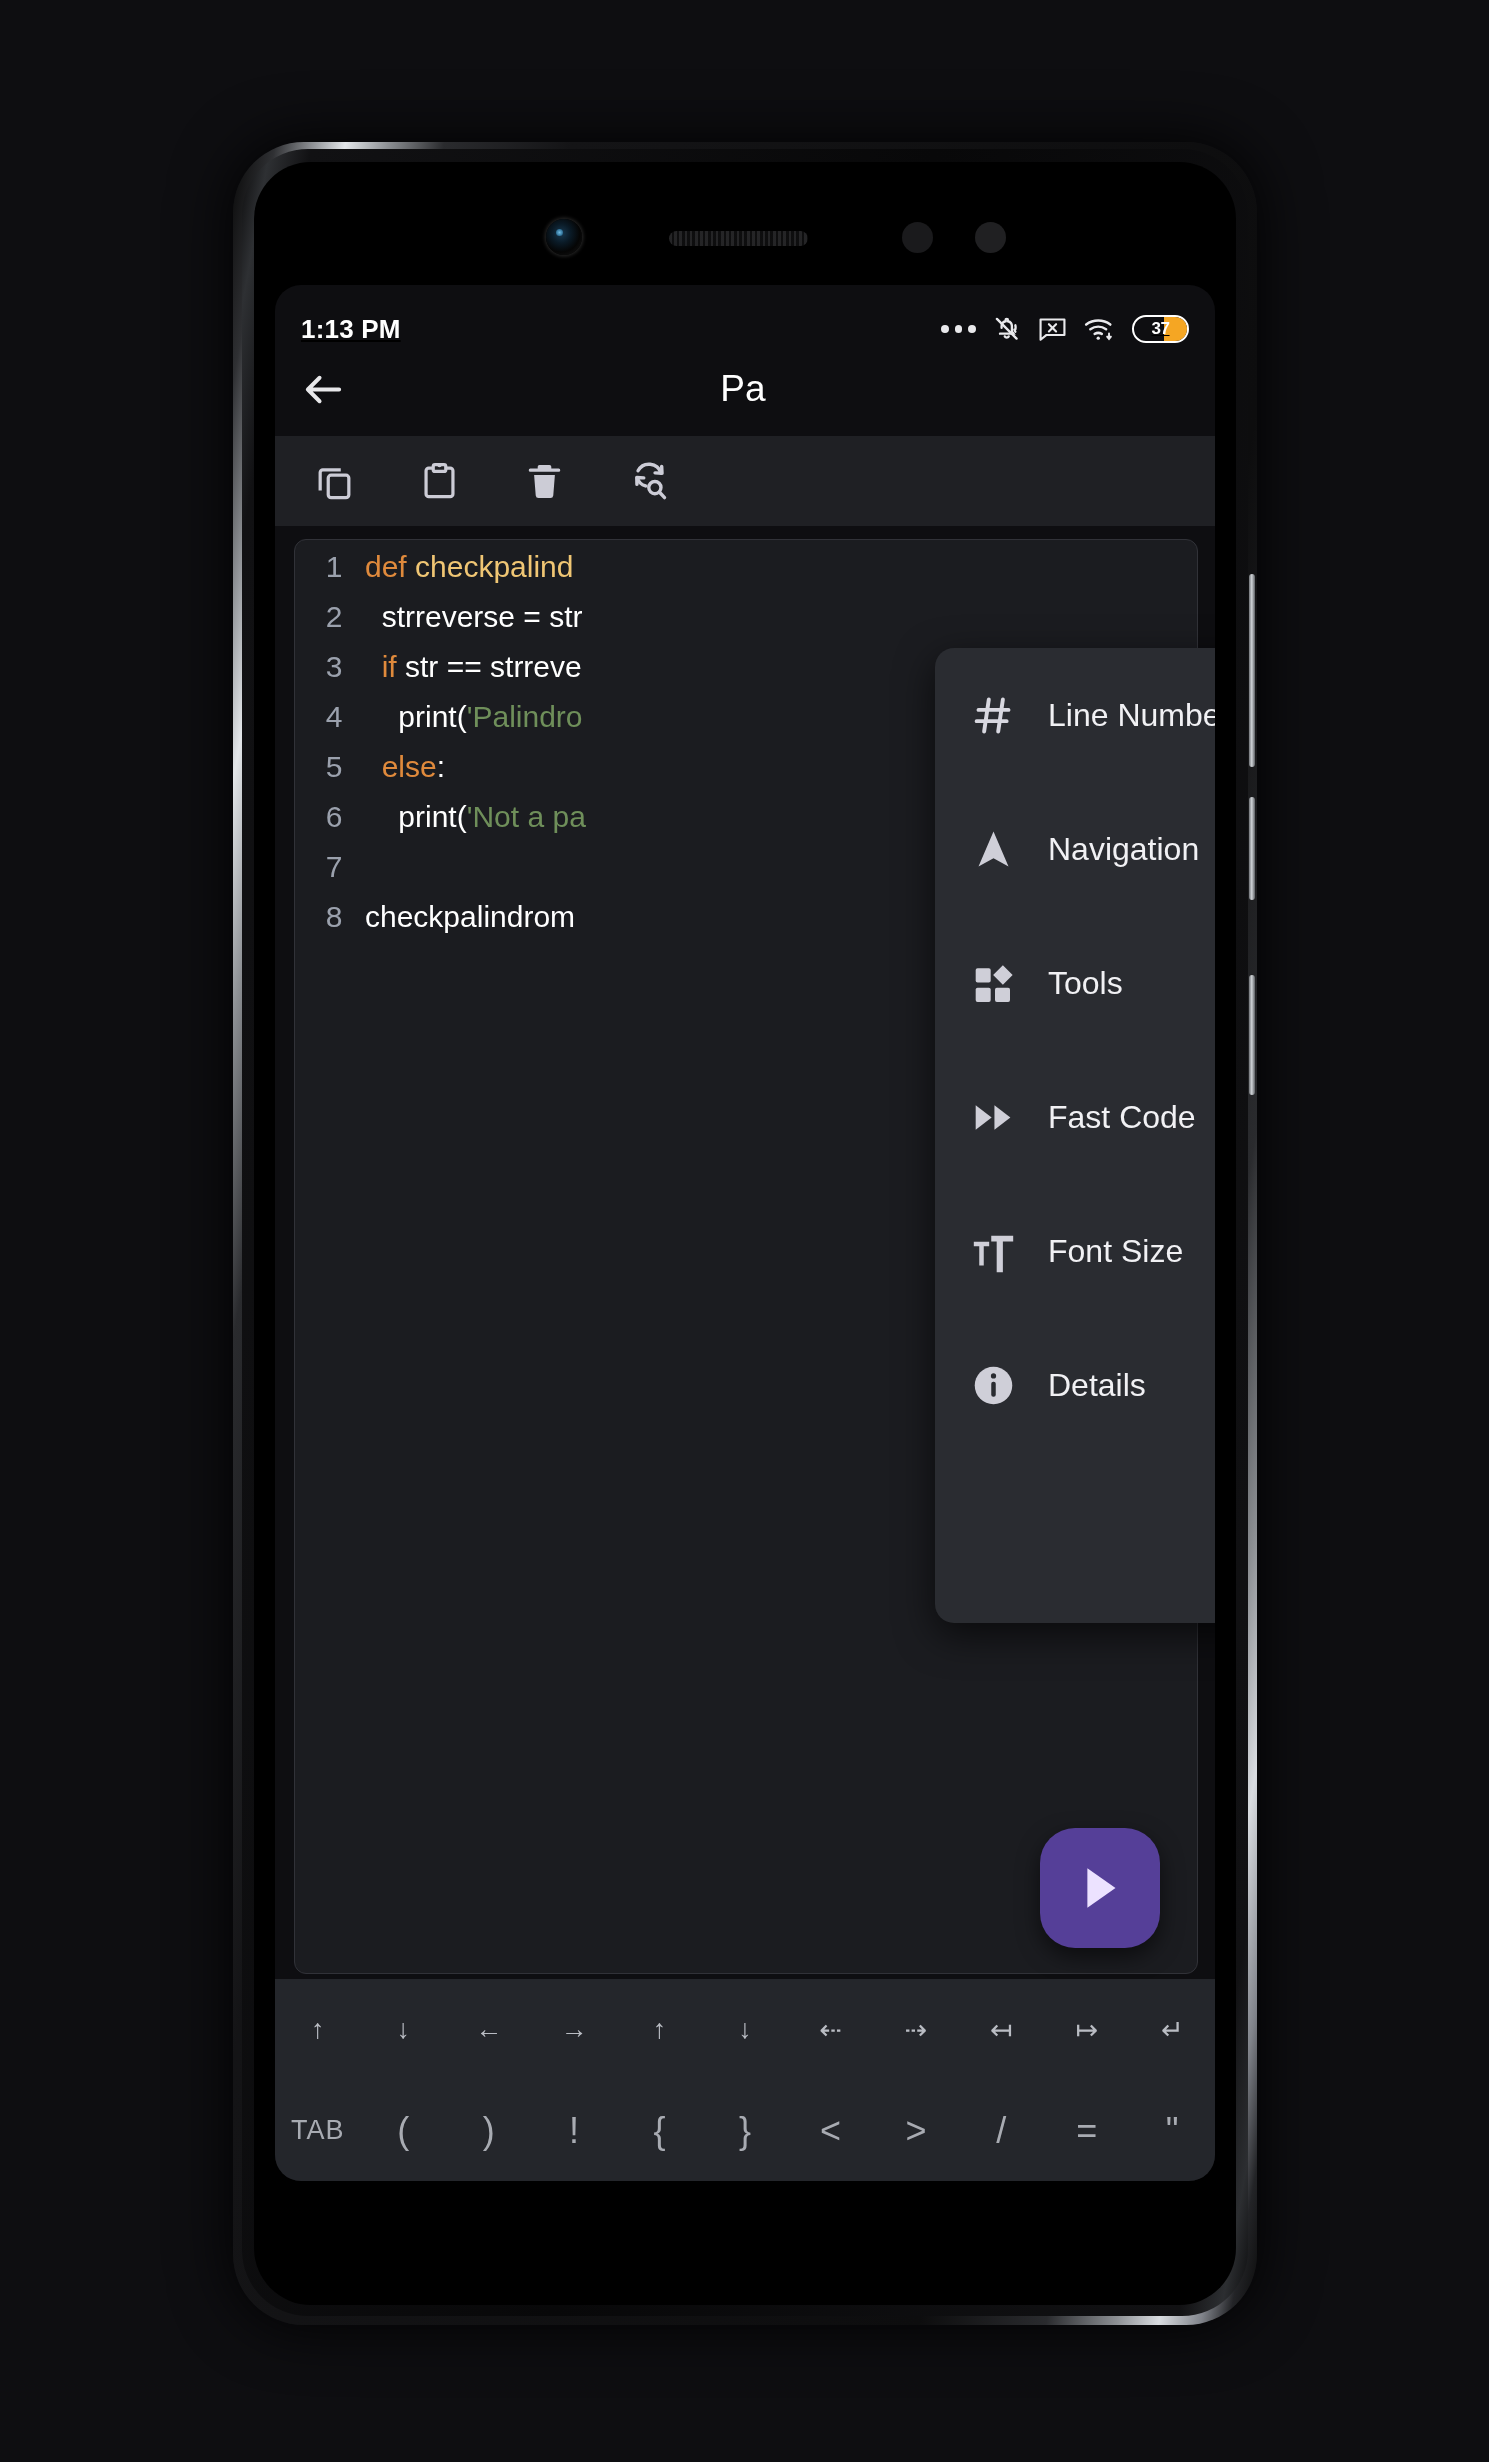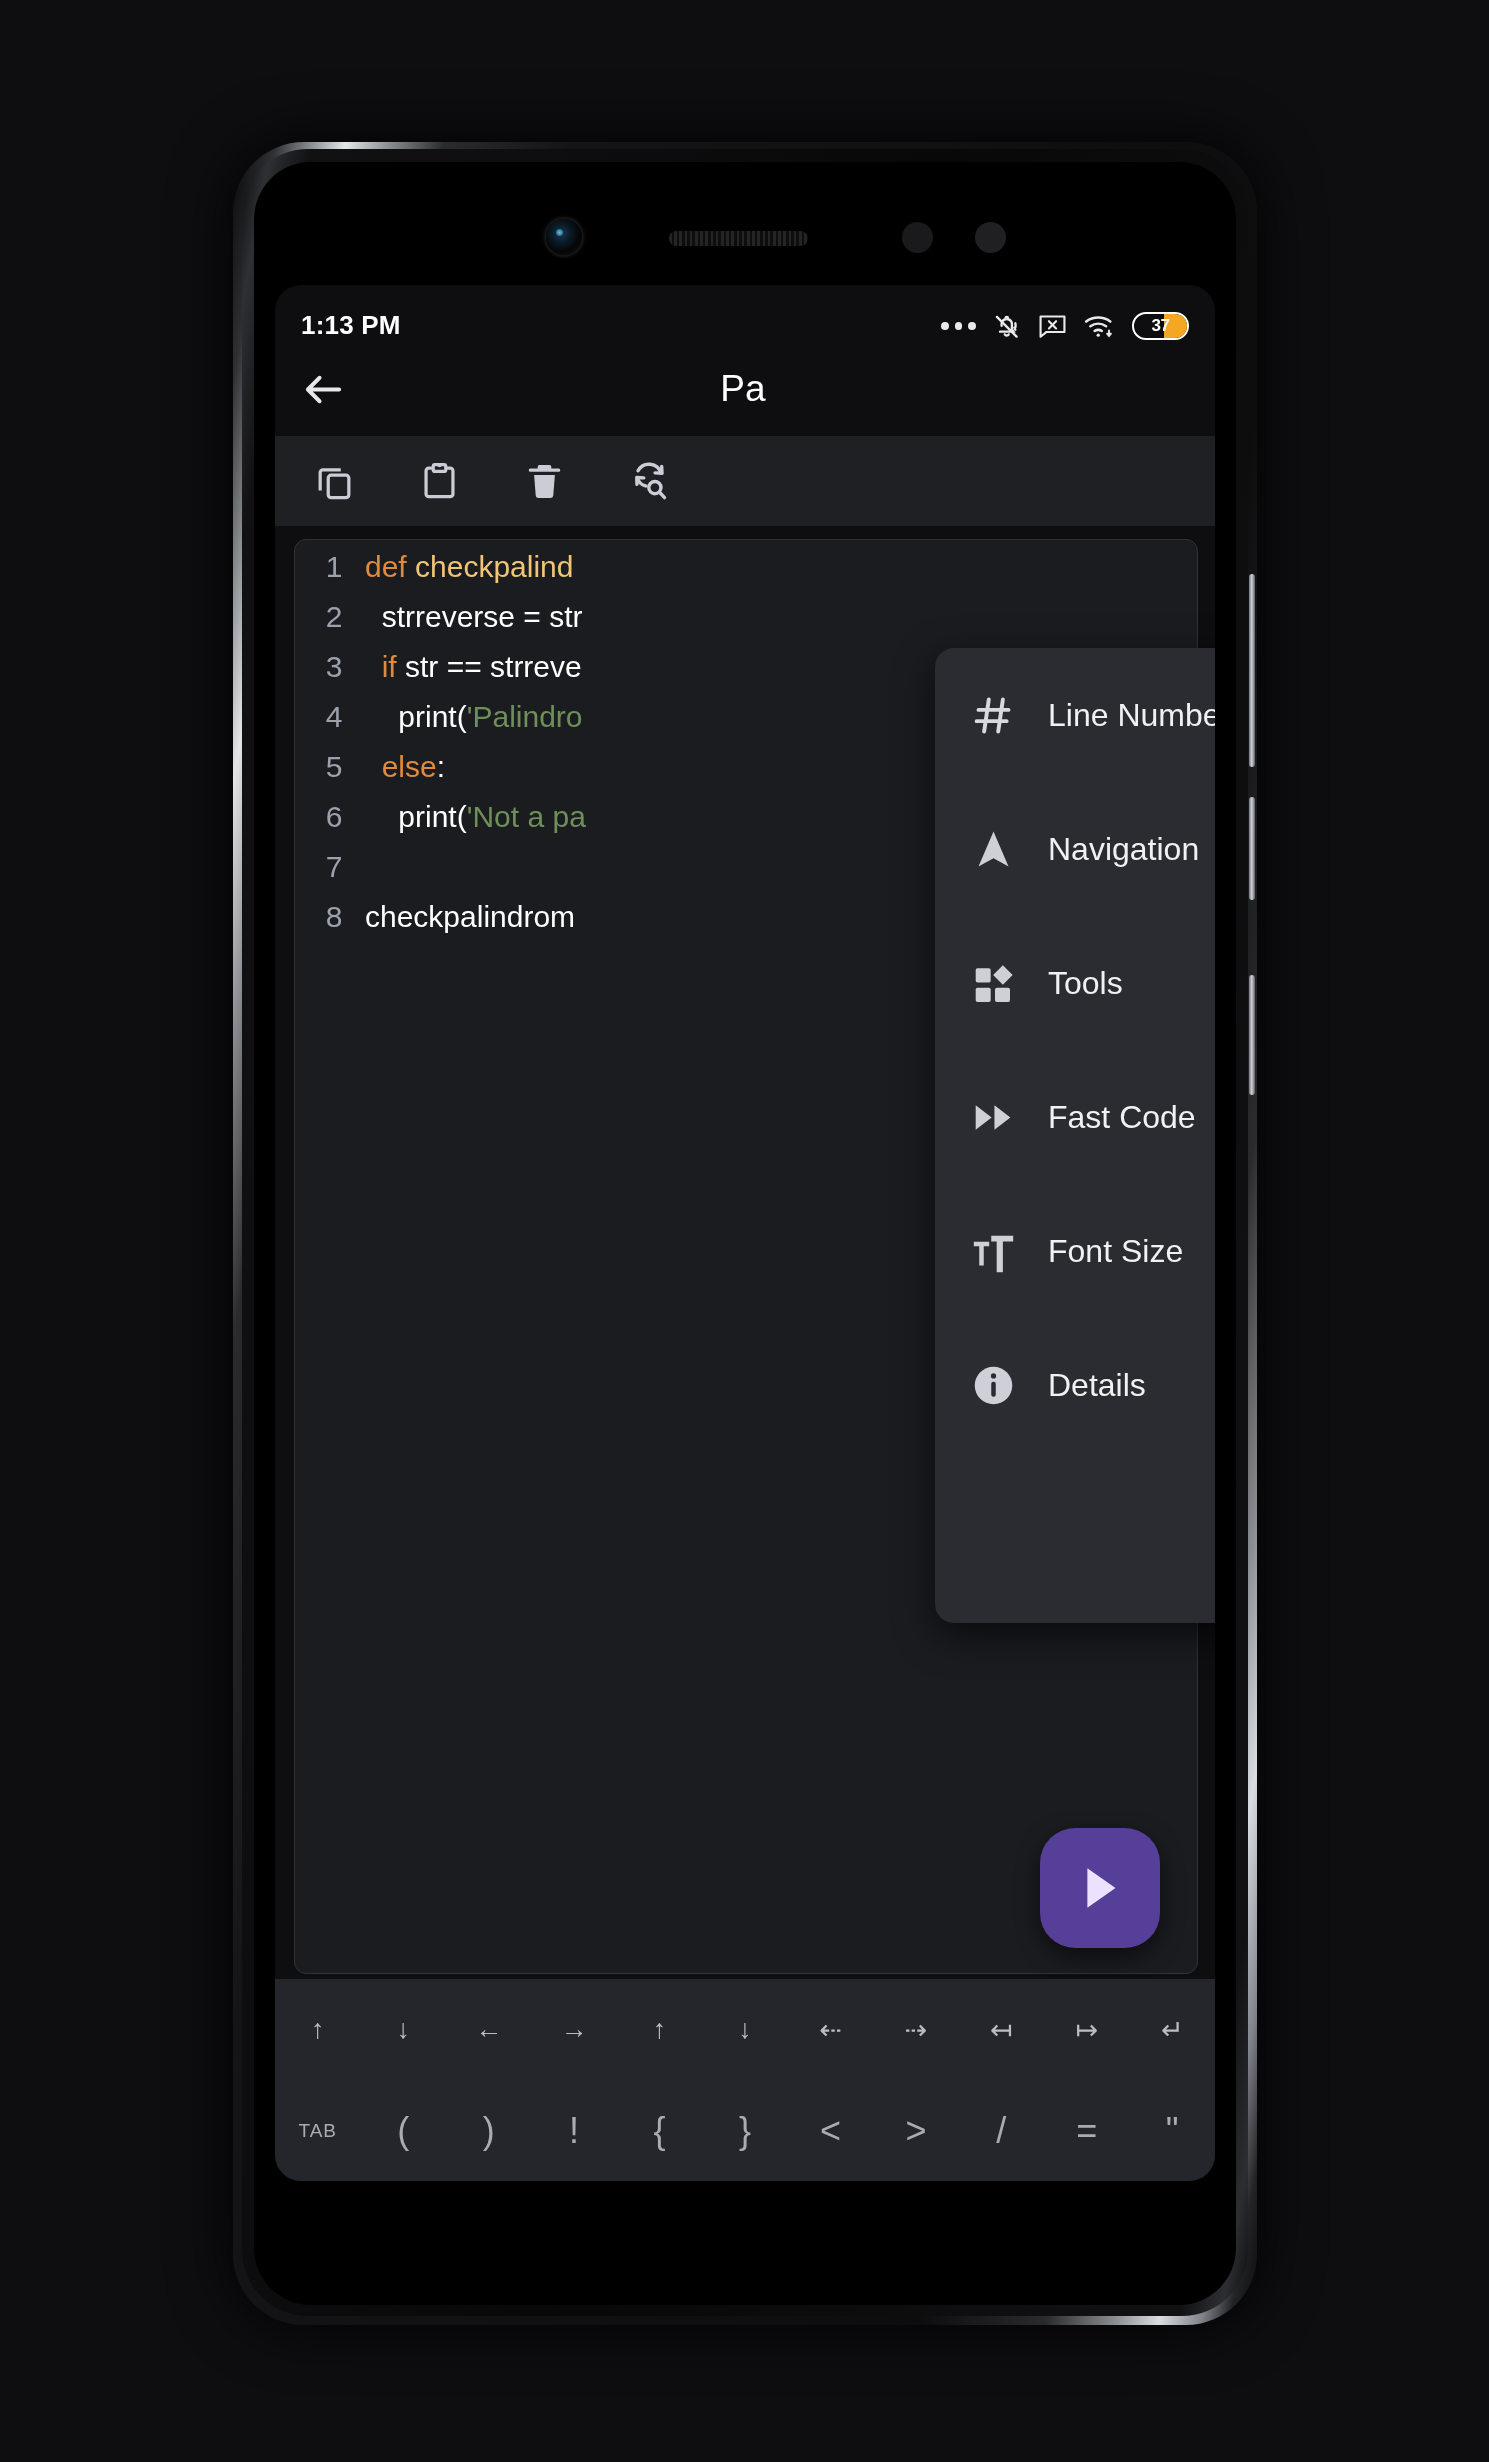--- a/index.html
+++ b/index.html
@@ -46,22 +46,22 @@
   .sensor2{ position:absolute; left:975px; top:222px; width:31px; height:31px; border-radius:50%; background:#202022; }
 
   
   .side-btn{ position:absolute; left:1249px; width:6px; border-radius:3.5px;
         background:linear-gradient(90deg,#6f7276,#cfd3d7 45%,#5c5f63); }
   .sb1{ top:574px;  height:193px; }
   .sb2{ top:797px;  height:103px; }
   .sb3{ top:975px; height:120px; }
 
   
-  .statusbar{ position:absolute; left:0; top:0; width:940px; height:56px;
-      display:flex; align-items:flex-end; justify-content:space-between; padding:0 26px; }
+  .statusbar{ position:absolute; left:0; top:16px; width:940px; height:56px;
+      display:flex; align-items:center; justify-content:space-between; padding:0 26px;text-decoration:underline; }
   .clock{ color:#fff; font-size:26px; font-weight:bold; letter-spacing:0.2px; }
   .sysicons{ display:flex; align-items:center; gap:15.6px; }
   .dots{ display:flex; gap:6px; align-items:center; }
   .dots i{ width:7.8px; height:7.8px; border-radius:50%; background:#e9e9ec; display:block; }
   .sysicons svg{ display:block; }
   .batt{ position:relative; width:57px; height:28px; border:2.6px solid #fff; border-radius:14px;
       display:flex; align-items:center; justify-content:center; overflow:hidden; }
   .batt .fill{ position:absolute; right:0; top:0; bottom:0; width:22.6px; background:#f5a623; }
   .batt span{ position:relative; color:#fff; font-size:17px; font-weight:bold; letter-spacing:-0.4px; z-index:2;}
 
@@ -92,21 +92,21 @@
   .fab{ position:absolute; left:765px; top:1543px; width:120px; height:120px; border-radius:35px;
       background:#553f98; display:flex; align-items:center; justify-content:center;
       box-shadow:0 8.7px 22.6px rgba(0,0,0,.55); }
 
   
   .keybar{ position:absolute; left:0; top:1694px; width:940px; height:202px; background:#24262b; }
   .keyrow{ display:flex; align-items:center; height:101px; }
   .keyrow .key{ flex:1; display:flex; align-items:center; justify-content:center;
       color:#b9bcc3; font-size:27px; }
   .keyrow.r2 .key{ font-size:36px; color:#a8abb2; }
-  .keyrow.r2 .key.tab{ font-size:19px; letter-spacing:0.9px; }
+  .keyrow.r2 .key.tab{ font-size:27px; letter-spacing:0.9px; }
 
   
   .menu{ position:absolute; left:660px; top:363px; width:535px; height:975px;
       background:#2a2c31; border-radius:19px; box-shadow:0 12px 38px rgba(0,0,0,.65); z-index:40; }
   .menuitem{ display:flex; align-items:center; height:134px; padding:0 31px 0 36px; }
   .mi-icon{ width:63px; display:flex; align-items:center; justify-content:flex-start; }
   .mi-label{ flex:1; color:#f1f1f4; font-size:32px; padding-left:14px; }
 </style>
 </head>
 <body>

